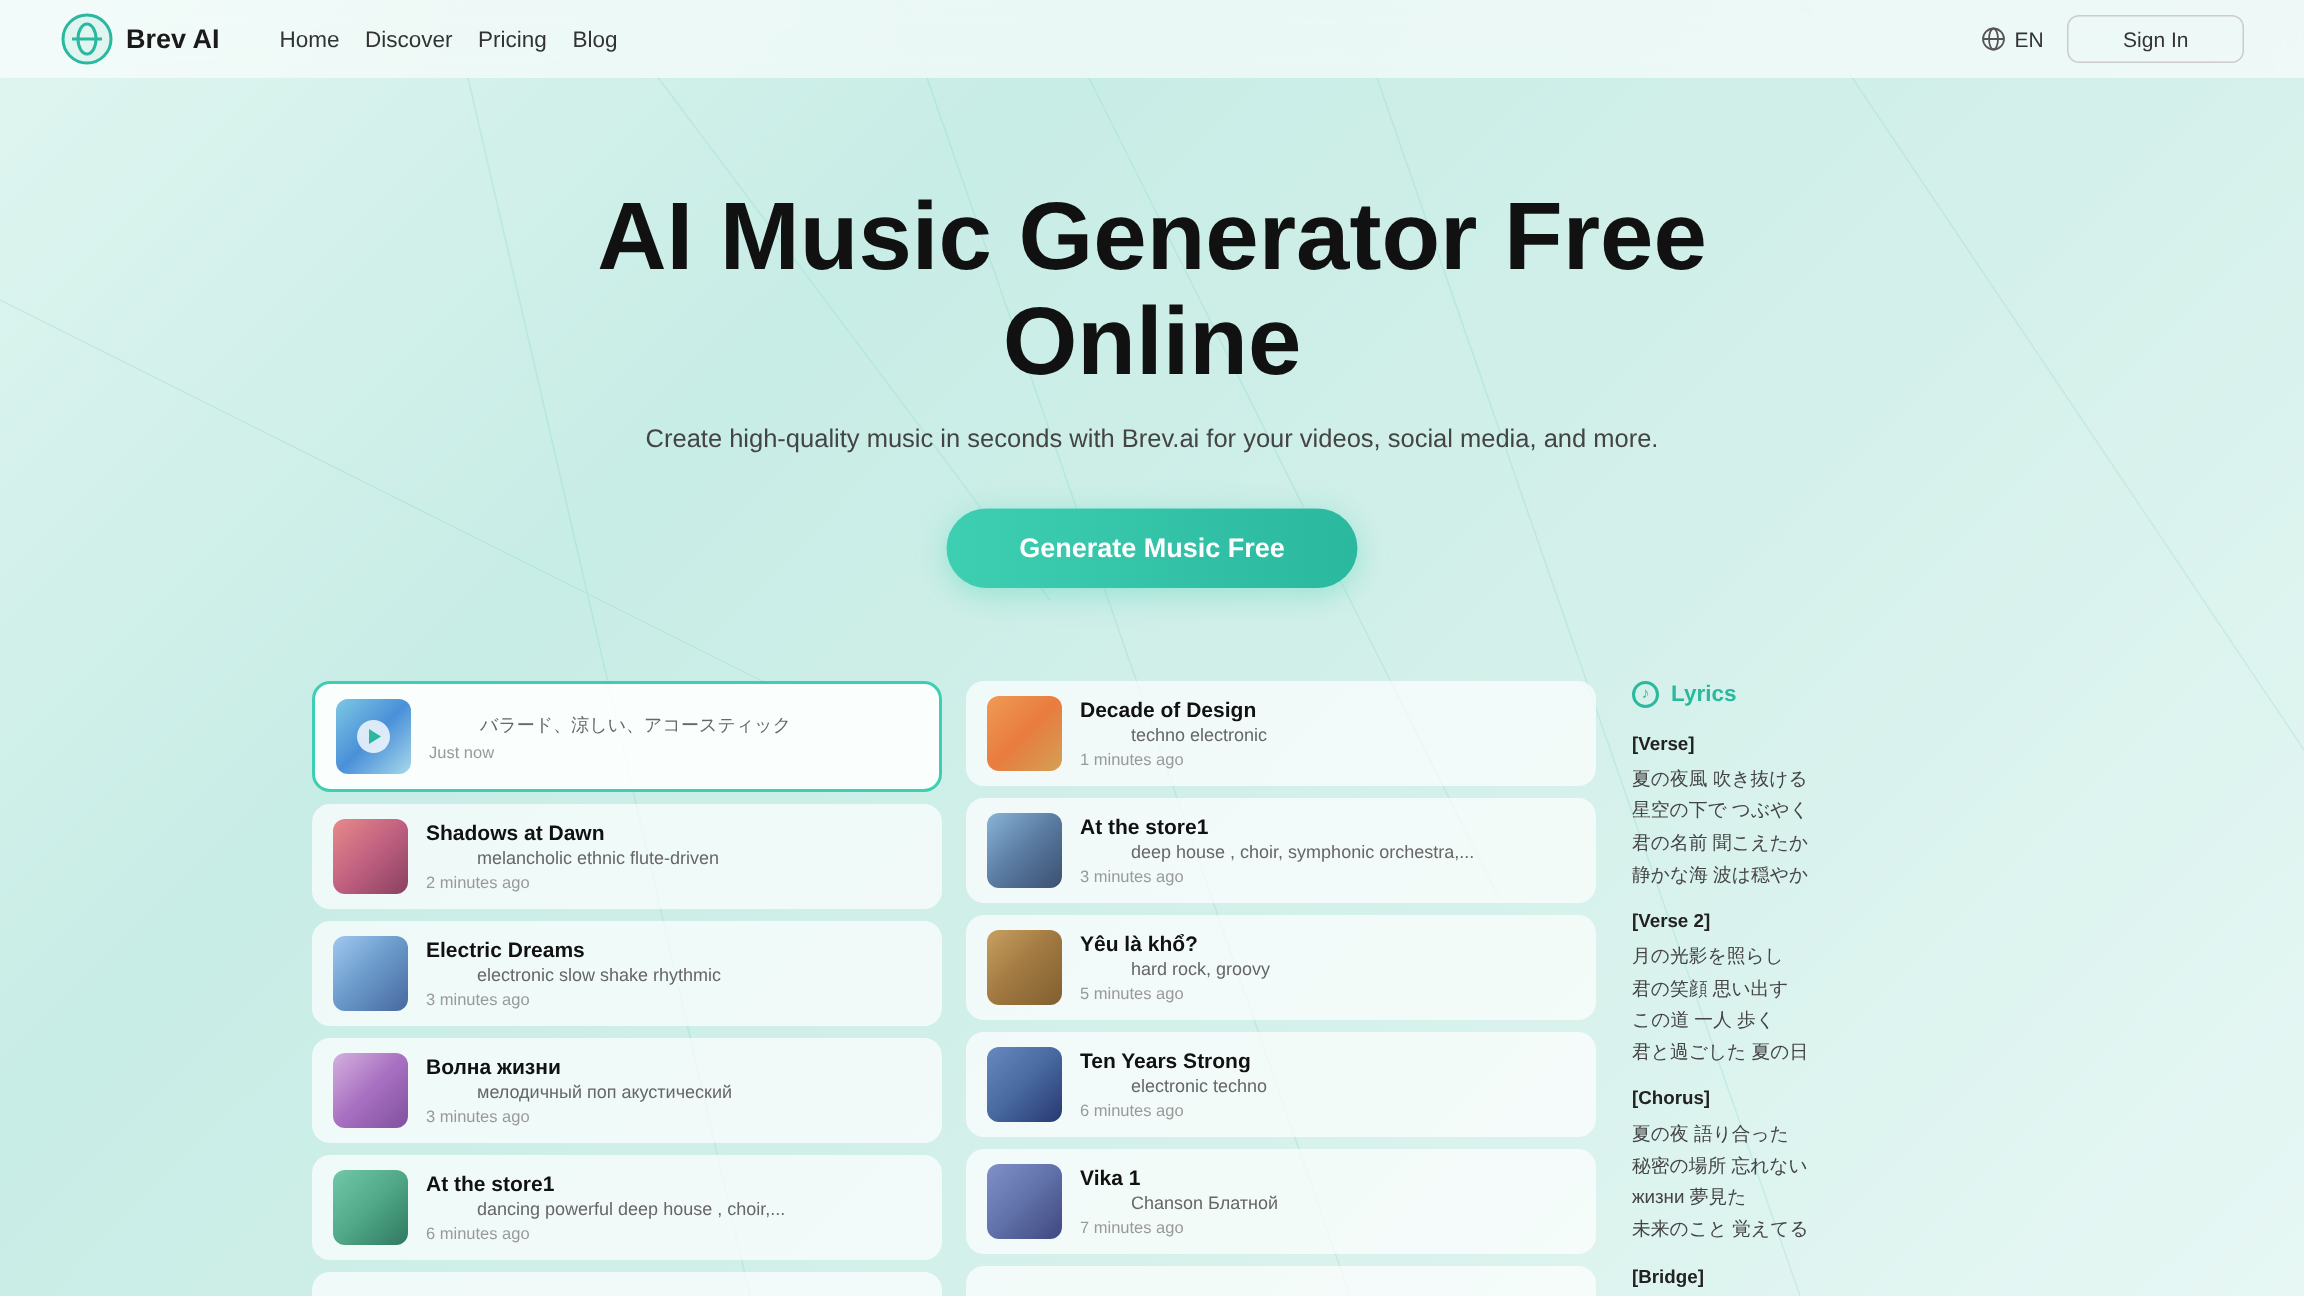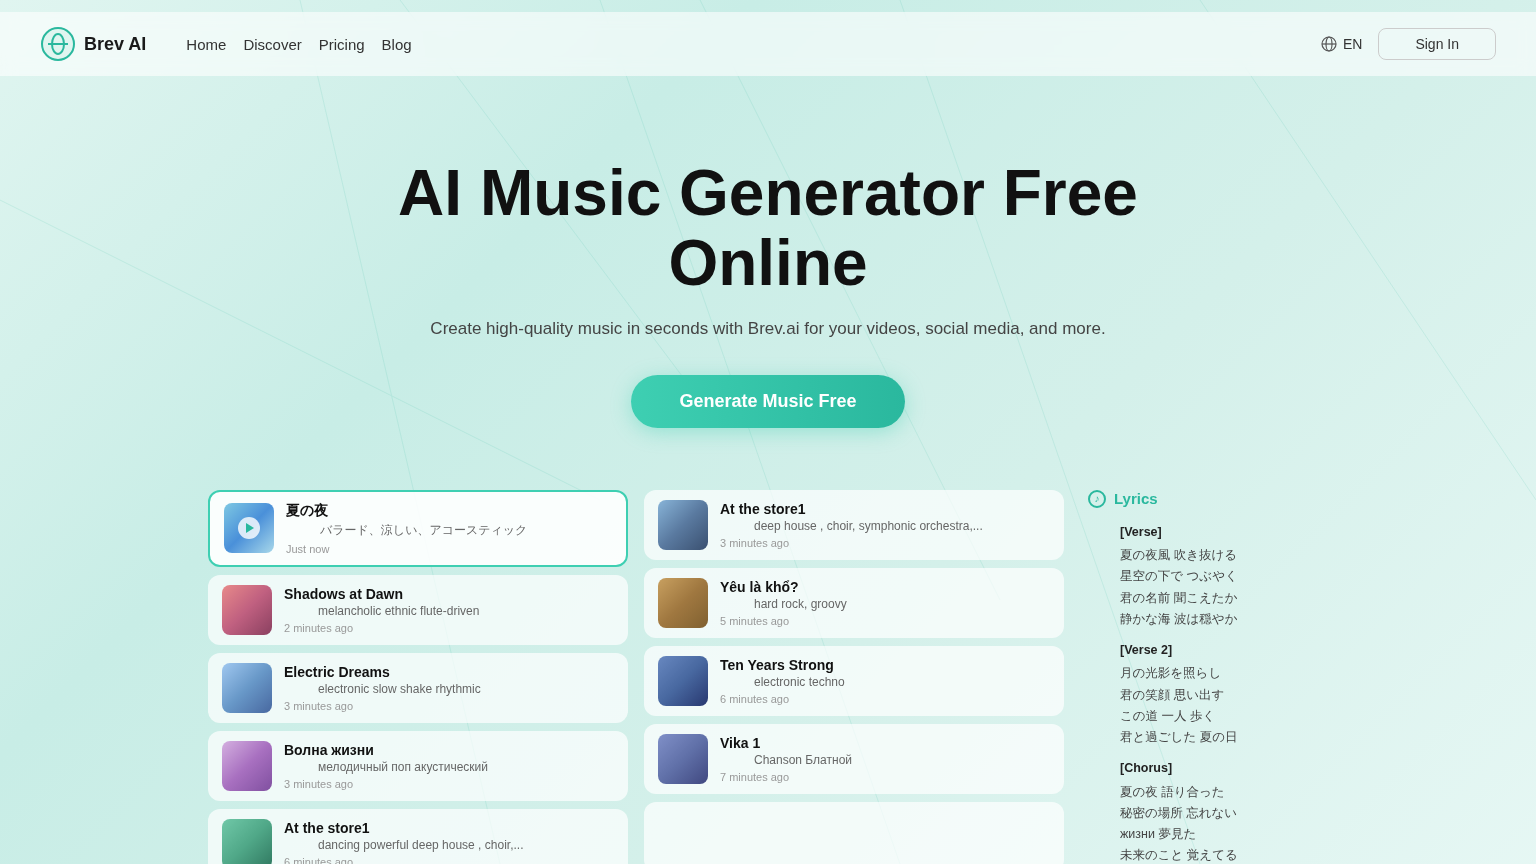--- a/index.html
+++ b/index.html
@@ -9,25 +9,25 @@
       min-height: 864px;
       color: #222;
       overflow-x: hidden;
     }
 
     
     nav {
       display: flex;
       align-items: center;
       padding: 0 40px;
-      height: 64px;
+      height: 52px;
       background: rgba(255,255,255,0.6);
       backdrop-filter: blur(8px);
       position: sticky;
-      top: 12px;
+      top: 0;
       z-index: 100;
     }
     .logo {
       display: flex;
       align-items: center;
       gap: 8px;
       font-weight: 700;
       font-size: 18px;
       color: #1a1a1a;
       margin-right: 40px;
@@ -77,21 +77,20 @@
     .hero {
       text-align: center;
       padding: 70px 20px 30px;
     }
     .hero h1 {
       font-size: 64px;
       font-weight: 800;
       line-height: 1.1;
       color: #111;
       margin-bottom: 20px;
-      margin-top: 24px;
     }
     .hero p {
       font-size: 17px;
       color: #444;
       margin-bottom: 36px;
     }
     .generate-btn {
       background: linear-gradient(90deg, #3ecfb2 0%, #2ab89e 100%);
       color: #fff;
       border: none;
@@ -221,21 +220,20 @@
       font-size: 10px;
       color: #2ab89e;
     }
     .lyrics-content {
       font-size: 12.5px;
       color: #333;
       line-height: 1.7;
     }
     .lyrics-section {
       margin-bottom: 10px;
-      margin-left: 32px;
     }
     .lyrics-section-title {
       font-weight: 600;
       color: #222;
       margin-bottom: 2px;
     }
     .lyrics-line {
       color: #444;
     }
 
@@ -310,21 +308,20 @@
   <div class="track-list">
 
     <div class="track-column" id="left-col">
         <div class="track-item active">
           <div class="track-thumb thumb-gradient-1">
             <div class="play-overlay">
               <div class="play-triangle"></div>
             </div>
           </div>
           <div class="track-info">
-            <div class="track-title">夏の夜</div>
             <div class="track-subtitle">バラード、涼しい、アコースティック</div>
             <div class="track-time">Just now</div>
           </div>
         </div>
         <div class="track-item">
           <div class="track-thumb thumb-gradient-3"></div>
           <div class="track-info">
             <div class="track-title">Shadows at Dawn</div>
             <div class="track-subtitle">melancholic ethnic flute-driven</div>
             <div class="track-time">2 minutes ago</div>
@@ -351,20 +348,28 @@
           <div class="track-info">
             <div class="track-title">At the store1</div>
             <div class="track-subtitle">dancing powerful deep house , choir,...</div>
             <div class="track-time">6 minutes ago</div>
           </div>
         </div>
         <div class="track-item"></div>
       </div>
 
     <div class="track-column" id="right-col">
+        <div class="track-item">
+          <div class="track-thumb thumb-gradient-2"></div>
+          <div class="track-info">
+            <div class="track-title">Decade of Design</div>
+            <div class="track-subtitle">techno electronic</div>
+            <div class="track-time">1 minutes ago</div>
+          </div>
+        </div>
         <div class="track-item">
           <div class="track-thumb thumb-gradient-4"></div>
           <div class="track-info">
             <div class="track-title">At the store1</div>
             <div class="track-subtitle">deep house , choir, symphonic orchestra,...</div>
             <div class="track-time">3 minutes ago</div>
           </div>
         </div>
         <div class="track-item">
           <div class="track-thumb thumb-gradient-6"></div>

